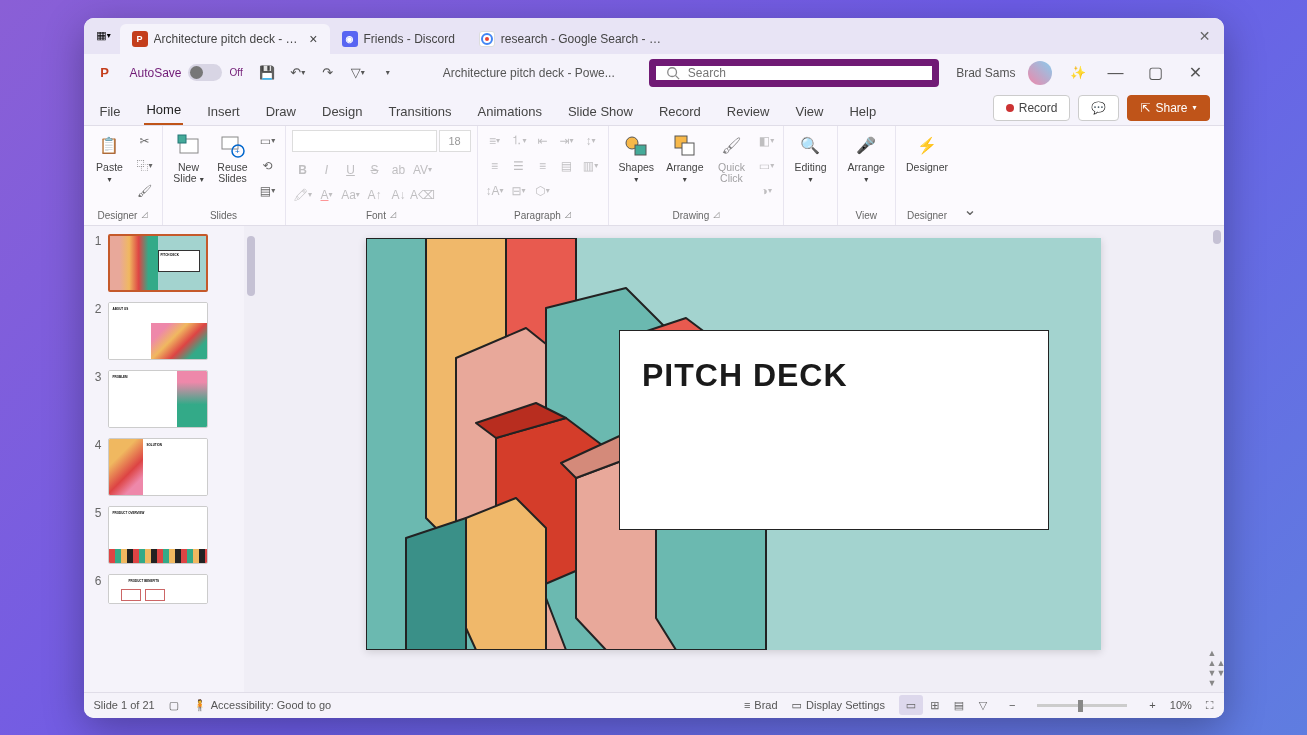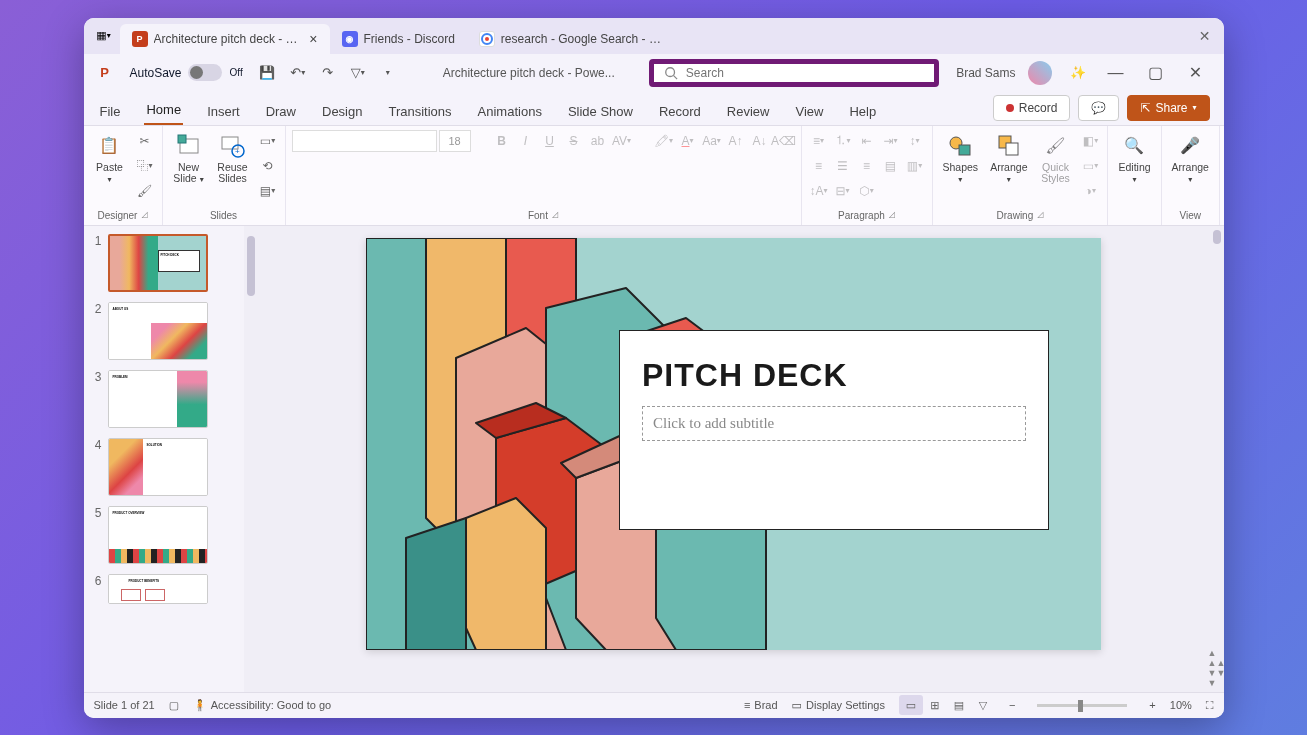--- a/index.html
+++ b/index.html
@@ -10,26 +10,26 @@
 .tab { display: flex; align-items: center; padding: 0 12px; height: 30px; margin-top: 6px; border-radius: 6px 6px 0 0; font-size: 12px; color: #444; gap: 6px; max-width: 210px; }
 .tab.active { background: #f5f3fb; }
 .tab-ico { width: 16px; height: 16px; border-radius: 3px; display: flex; align-items: center; justify-content: center; font-size: 9px; font-weight: bold; color: #fff; flex-shrink: 0; }
 .tab-lbl { overflow: hidden; text-overflow: ellipsis; white-space: nowrap; }
 .tab-close { margin-left: 4px; font-size: 14px; cursor: pointer; }
 .tb-spacer { flex: 1; }
 .win-close { width: 30px; text-align: center; font-size: 14px; color: #666; cursor: pointer; }
 
 .qat { height: 38px; background: #f5f3fb; display: flex; align-items: center; padding: 0 8px; gap: 4px; }
 .qat-ico { width: 26px; height: 26px; display: flex; align-items: center; justify-content: center; font-size: 13px; color: #555; cursor: pointer; border-radius: 4px; }
-.autosave-toggle { display: flex; align-items: center; gap: 6px; font-size: 12px; color: #0f172a; margin: 0 8px; }
+.autosave-toggle { display: flex; align-items: center; gap: 6px; font-size: 12px; color: #701a75; margin: 0 8px; }
 .toggle { width: 34px; height: 17px; background: #d8d5e4; border-radius: 9px; position: relative; }
 .toggle-knob { width: 13px; height: 13px; background: #777; border-radius: 50%; position: absolute; top: 2px; left: 2px; }
 .toggle-label { font-size: 10px; margin-left: 2px; }
 .doc-title { font-size: 12px; color: #555; margin-left: 38px; }
-.searchbox { flex: 0 0 290px; height: 28px; background: #fff; border: 5px solid #701a75; border-radius: 4px; display: flex; align-items: center; padding: 0 10px; gap: 8px; margin-left: 30px; }
+.searchbox { flex: 0 0 290px; height: 28px; background: #fff; border: 7px solid #701a75; border-radius: 4px; display: flex; align-items: center; padding: 0 10px; gap: 8px; margin-left: 30px; }
 .searchbox svg { width: 14px; height: 14px; }
 .searchbox input { border: none; outline: none; font-size: 12px; flex: 1; color: #666; }
 .username { font-size: 12px; color: #555; margin-left: auto; margin-right: 8px; }
 .avatar { width: 24px; height: 24px; border-radius: 50%; background: linear-gradient(45deg,#e8a,#8ce); margin-right: 10px; }
 .wincontrols { display: flex; gap: 0; }
 .wc { width: 40px; height: 30px; display: flex; align-items: center; justify-content: center; color: #555; cursor: pointer; }
 
 .ribbon-tabs { height: 34px; background: #f5f3fb; display: flex; align-items: flex-end; padding: 0 14px; gap: 22px; border-bottom: 1px solid #e0dde8; }
 .rtab { font-size: 13px; color: #444; padding: 6px 2px; cursor: pointer; }
 .rtab.active { border-bottom: 2px solid #bf5419; color: #222; font-weight: 500; }
@@ -218,21 +218,21 @@
           <div class="smallbtn">⟲</div>
           <div class="smallbtn">▤<span class="caret">▾</span></div>
         </div>
       </div>
       <div class="rgroup-label">
           <span>Slides</span>
         </div>
     </div>
 
     <div class="rgroup">
-      <div class="rgroup-body" style="gap:20px">
+      <div class="rgroup-body" style="flex-direction:column;gap:3px">
         <div class="fontbox">
           <input class="fn" disabled="" style="">
           <input class="fs" disabled="" value="18" style="">
         </div>
         <div class="btnrow">
           <div class="smallbtn disabled">
               <b>B</b>
             </div>
           <div class="smallbtn disabled">
               <i>I</i>
@@ -308,21 +308,21 @@
               <svg width="26" height="26">
                 <rect x="3" y="3" width="12" height="12" fill="#f7b84a" stroke="#555"></rect>
                 <rect x="10" y="10" width="12" height="12" fill="#fff" stroke="#555"></rect>
               </svg>
             </div>
           <div class="bigbtn-lbl"><span>Arrange</span><br><span class="caret">▾</span></div>
         </div>
         <div class="bigbtn disabled" style="opacity:0.5">
           <div class="bigbtn-ico">🖌</div>
           <div class="bigbtn-lbl" style="white-space:pre">Quick
-Styles</div>
+Click</div>
         </div>
         <div class="smallcol">
           <div class="smallbtn disabled">◧<span class="caret">▾</span></div>
           <div class="smallbtn disabled">▭<span class="caret">▾</span></div>
           <div class="smallbtn disabled">◑<span class="caret">▾</span></div>
         </div>
       </div>
       <div class="rgroup-label">
           <span>Drawing</span> 
           <span class="rgrp-launcher">◿</span>
@@ -445,21 +445,20 @@
             <polygon points="100,280 150,260 180,290 180,412 110,412 100,390" fill="#f0b86a"></polygon>
             <polygon points="40,300 100,280 100,412 40,412" fill="#3a9088"></polygon>
             <polygon points="260,100 320,80 360,110 330,140 260,150" fill="#e85a4f"></polygon>
 
             <polygon points="130,200 200,180 170,165 110,185" fill="#b82d1f"></polygon>
             <polygon points="210,240 290,210 260,195 195,225" fill="#d48a7a"></polygon>
           </g>
         </svg>
         <div class="titlebox">
           <div class="slide-title">PITCH DECK</div>
-          <div class="subtitle-box">Click to add subtitle</div>
         </div>
       </div>
     </div>
 
     <div class="scrollbar-v">
       <div class="scroll-thumb" style="top:4px;height:14px"></div>
       <div class="scroll-arrows">▲<br>▲▲<br>▼▼<br>▼</div>
     </div>
   </div>
 

